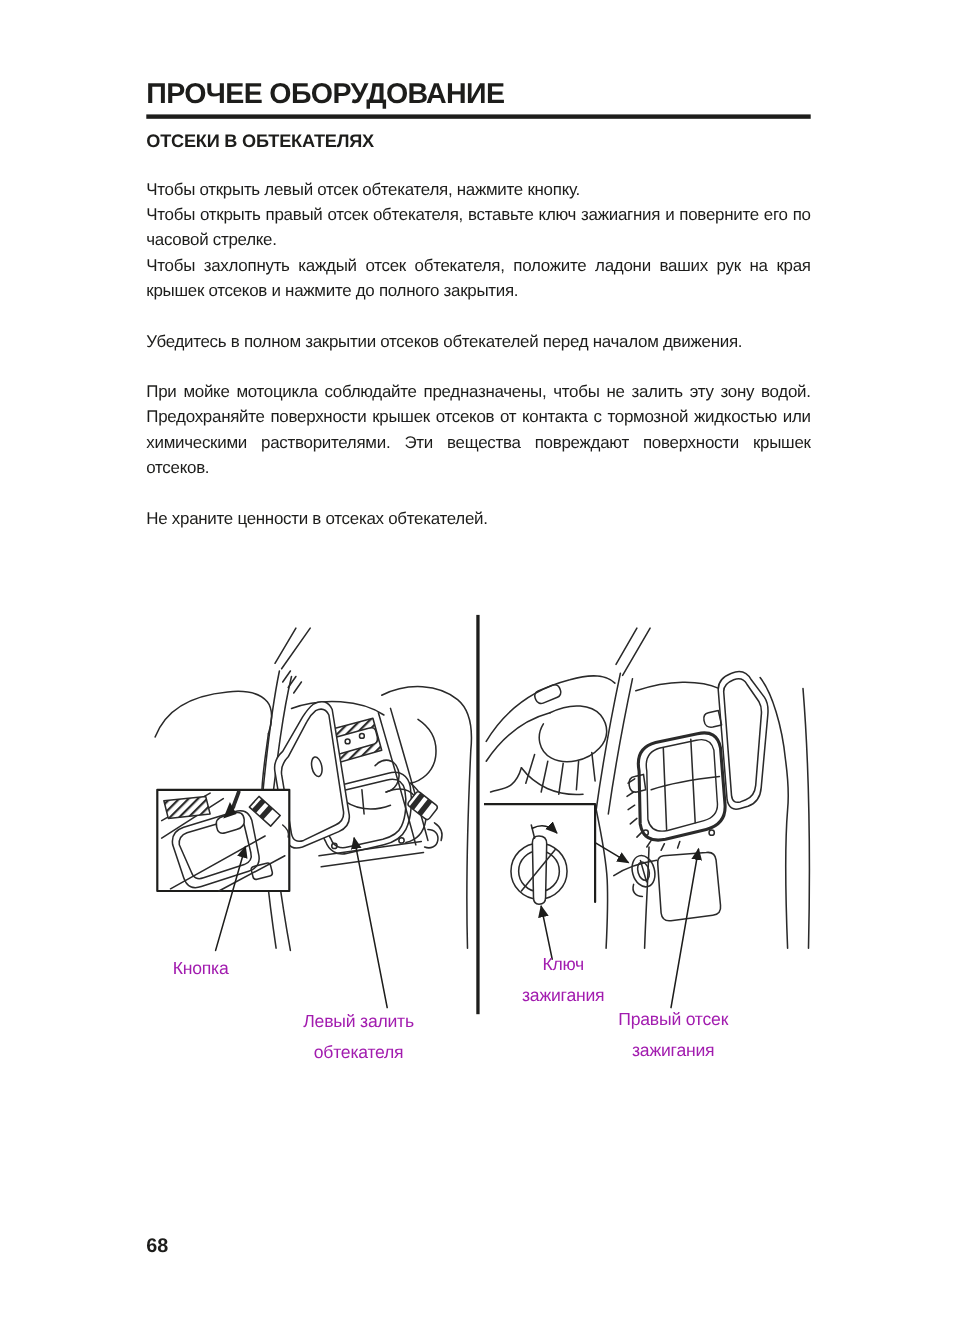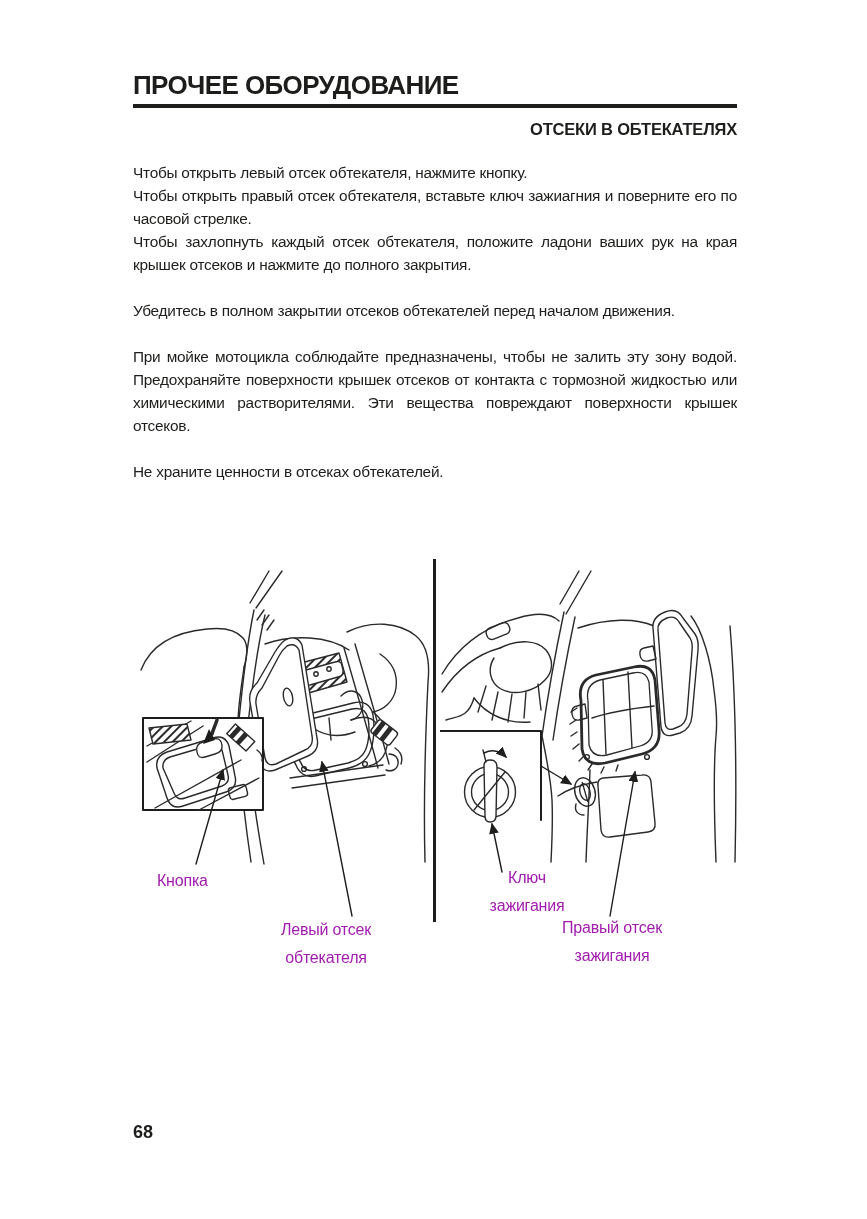--- a/index.html
+++ b/index.html
@@ -5,21 +5,21 @@
   * { margin:0; padding:0; box-sizing:border-box; }
   html,body { background:#ffffff; }
   .page {
     position:relative; width:867px; height:1219px; background:#ffffff;
     font-family:"Liberation Sans","DejaVu Sans",sans-serif; color:#1d1d1b; overflow:hidden;padding-left:28px;
   }
   .content { position:absolute; left:133px; top:70px; width:604px; }
   .title { font-size:26px; font-weight:bold; letter-spacing:-0.6px; line-height:30px; }
   .subtitle { font-size:21px; font-weight:bold; letter-spacing:-0.4px; line-height:25px; margin-top:6px; }
   .rule { height:4px; background:#1d1d1b; margin-top:4px; }
-  .heading { font-size:16.5px; font-weight:bold; letter-spacing:-0.2px; margin-top:12px; line-height:18px;text-align:right; }
+  .heading { font-size:16.5px; font-weight:bold; letter-spacing:-0.2px; margin-top:12px; line-height:18px; }
   .para {
     font-size:15.4px; line-height:23px; letter-spacing:-0.25px;
     text-align:justify; white-space:pre-line; margin-top:23px;
   }
   .para.first { margin-top:2px; }
   .figures { position:absolute; left:0; top:0; width:867px; height:1219px; }
   .fig-divider { position:absolute; left:433px; top:559px; width:3px; height:363px; background:#1d1d1b; }
   .fig-svg { position:absolute; }
   .fig-label {
     position:absolute; font-size:16px; line-height:28px; letter-spacing:-0.2px;
@@ -193,22 +193,22 @@
           <path d="M44,185 C52,181 60,183 66,189" stroke="#1d1d1b" marker-end="url(#mR)"></path>
         </g>
         <g stroke="#1d1d1b">
           <path d="M62,304 L52,256" marker-end="url(#mR)"></path>
           <path d="M170,348 L195,204" marker-end="url(#mR)"></path>
         </g>
       </g>
     </svg>
 
     <div class="fig-label" style="left:157px; top:867px;">Кнопка</div>
-    <div class="fig-label centered" style="left:246px; top:916px; width:160px;">Левый отсек
+    <div class="fig-label centered" style="left:246px; top:916px; width:160px;">Левый залить
 обтекателя</div>
-    <div class="fig-label centered" style="left:467px; top:864px; width:120px;">Ключ
+    <div class="fig-label centered" style="left:452px; top:864px; width:120px;">Ключ
 зажигания</div>
     <div class="fig-label centered" style="left:532px; top:914px; width:160px;">Правый отсек
 зажигания</div>
   </div>
 
   <div class="page-number">68</div>
 </div>
 
 </body></html>

